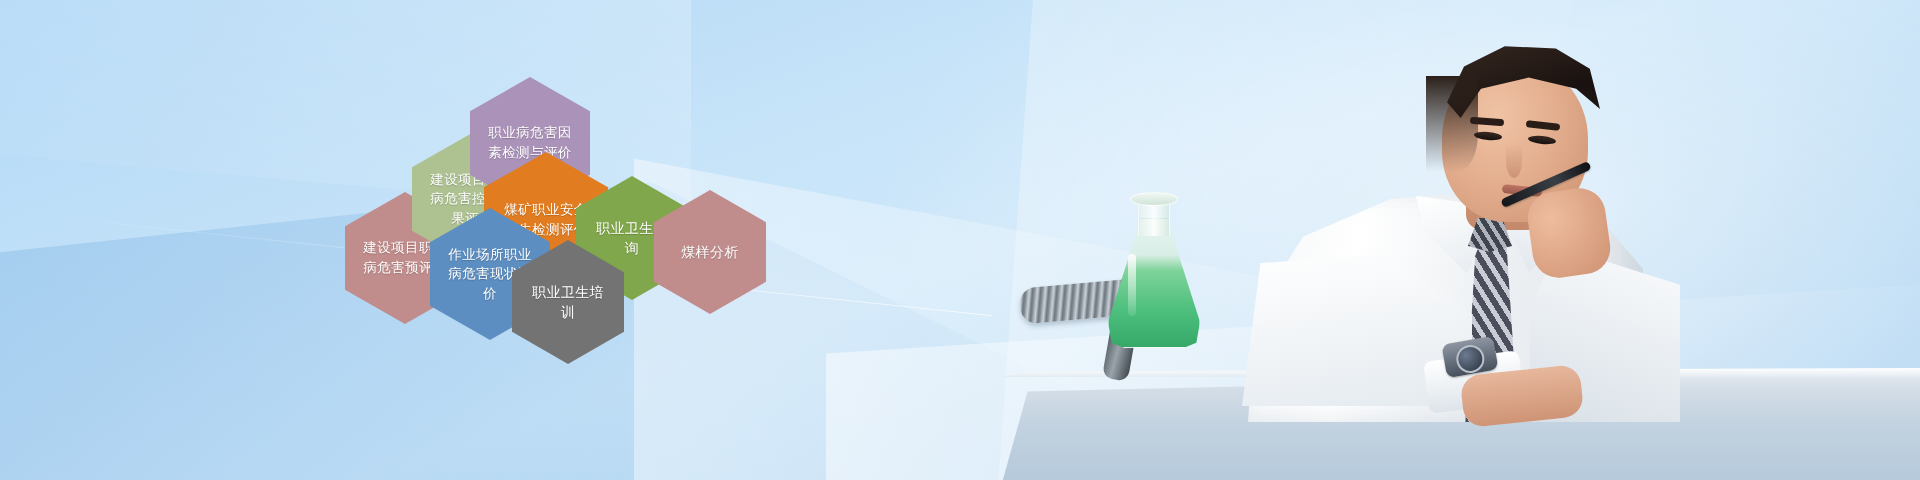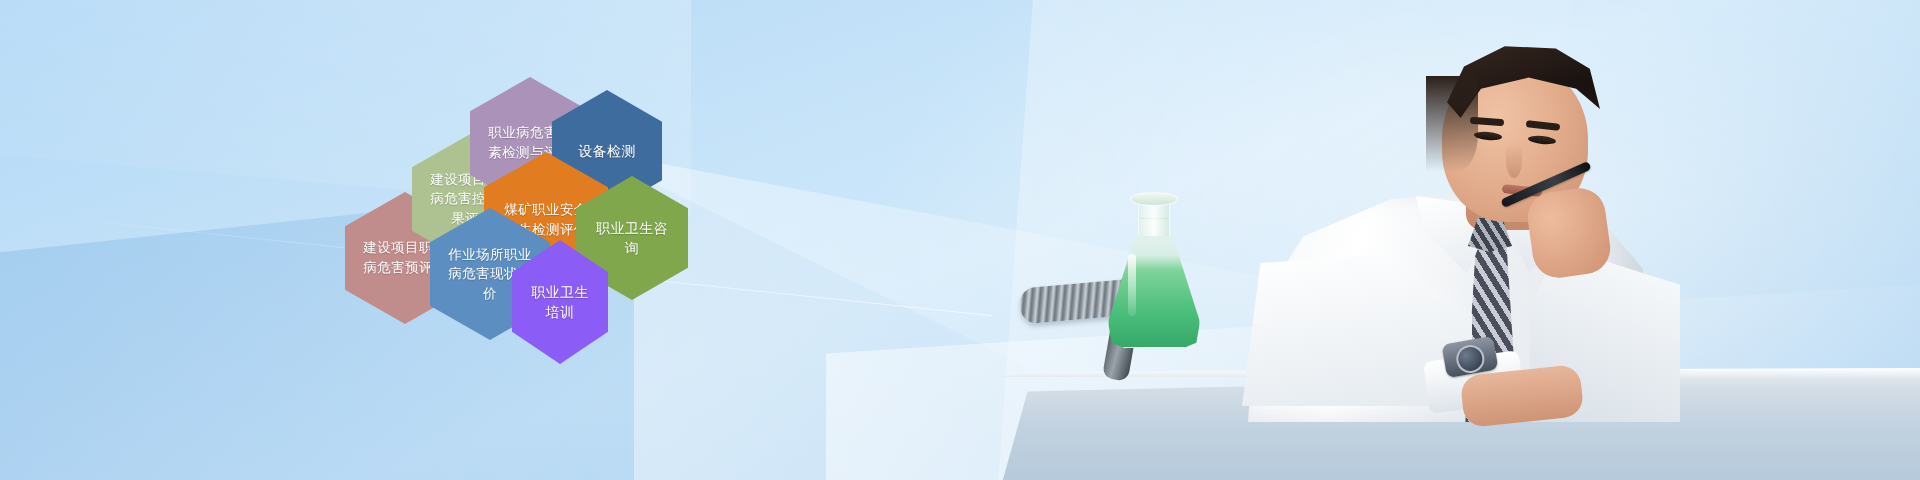--- a/index.html
+++ b/index.html
@@ -200,30 +200,30 @@
   <div id="hexes">
       <div class="hex" style="left: 345px; top: 192px; width: 120px; height: 132px; background: rgb(193, 140, 140); z-index: 10;">
         <span class="hex-inner">建设项目职业病危害预评价</span>
       </div>
       <div class="hex" style="left: 412px; top: 133px; width: 120px; height: 132px; background: rgb(174, 194, 145); z-index: 11;">
         <span class="hex-inner">建设项目职业病危害控制效果评价</span>
       </div>
       <div class="hex" style="left: 470px; top: 77px; width: 120px; height: 132px; background: rgb(171, 146, 185); z-index: 12;">
         <span class="hex-inner">职业病危害因素检测与评价</span>
       </div>
-      <div class="hex sm" style="left: 552px; top: 90px; width: 110px; height: 122px; background: rgb(62, 108, 158); z-index: 13;">
-        <span class="hex-inner">设备检测</span>
-      </div>
       <div class="hex" style="left: 484px; top: 152px; width: 124px; height: 136px; background: rgb(225, 125, 32); z-index: 15;">
         <span class="hex-inner">煤矿职业安全卫生检测评价</span>
       </div>
       <div class="hex sm" style="left: 576px; top: 176px; width: 112px; height: 124px; background: rgb(128, 167, 75); z-index: 16;">
         <span class="hex-inner">职业卫生咨询</span>
       </div>
+      <div class="hex sm" style="left: 654px; top: 190px; width: 112px; height: 124px; background: rgb(193, 140, 140); z-index: 17;">
+        <span class="hex-inner">煤样分析</span>
+      </div>
       <div class="hex" style="left: 430px; top: 208px; width: 120px; height: 132px; background: rgb(92, 142, 193); z-index: 18;">
         <span class="hex-inner">作业场所职业病危害现状评价</span>
       </div>
-      <div class="hex sm" style="left: 512px; top: 240px; width: 96px; height: 124px; background: #8b5cf6; z-index: 19;">
+      <div class="hex sm" style="left: 512px; top: 240px; width: 112px; height: 124px; background: #737373; z-index: 19;">
         <span class="hex-inner">职业卫生培训</span>
       </div>
     </div>
 
 </div>
 
 </body></html>

